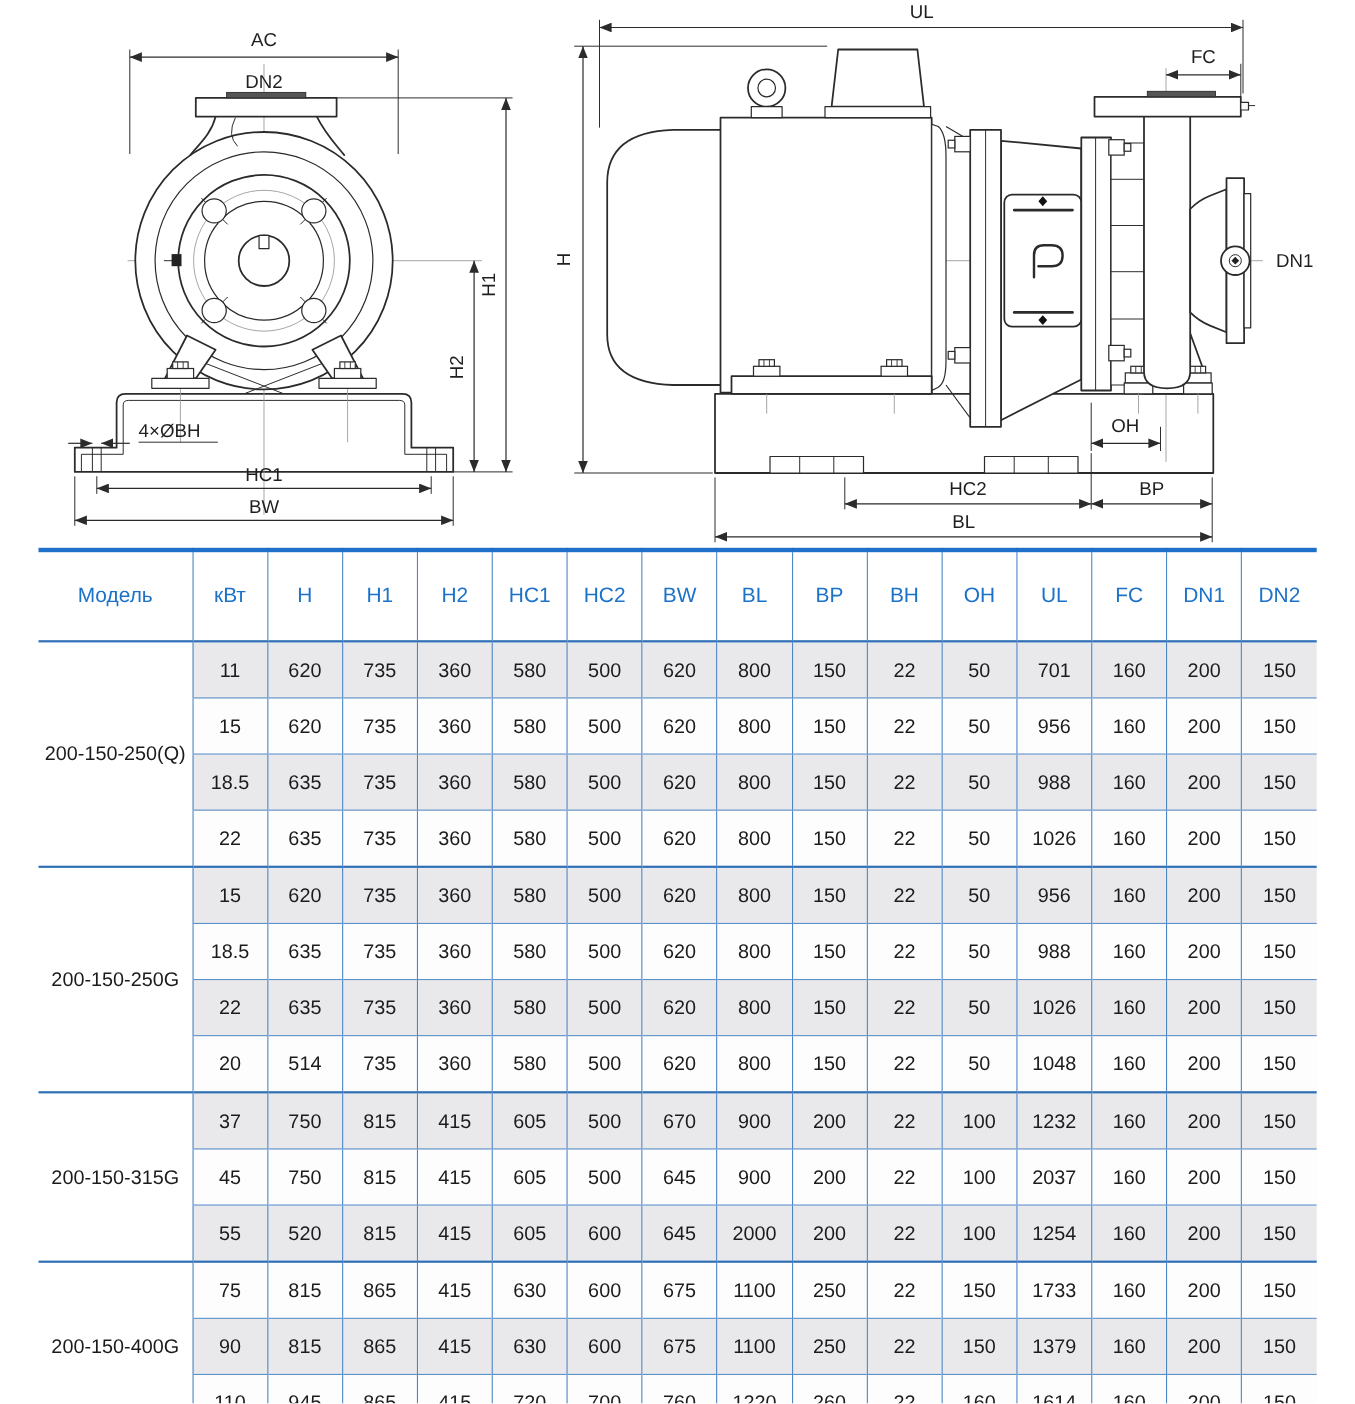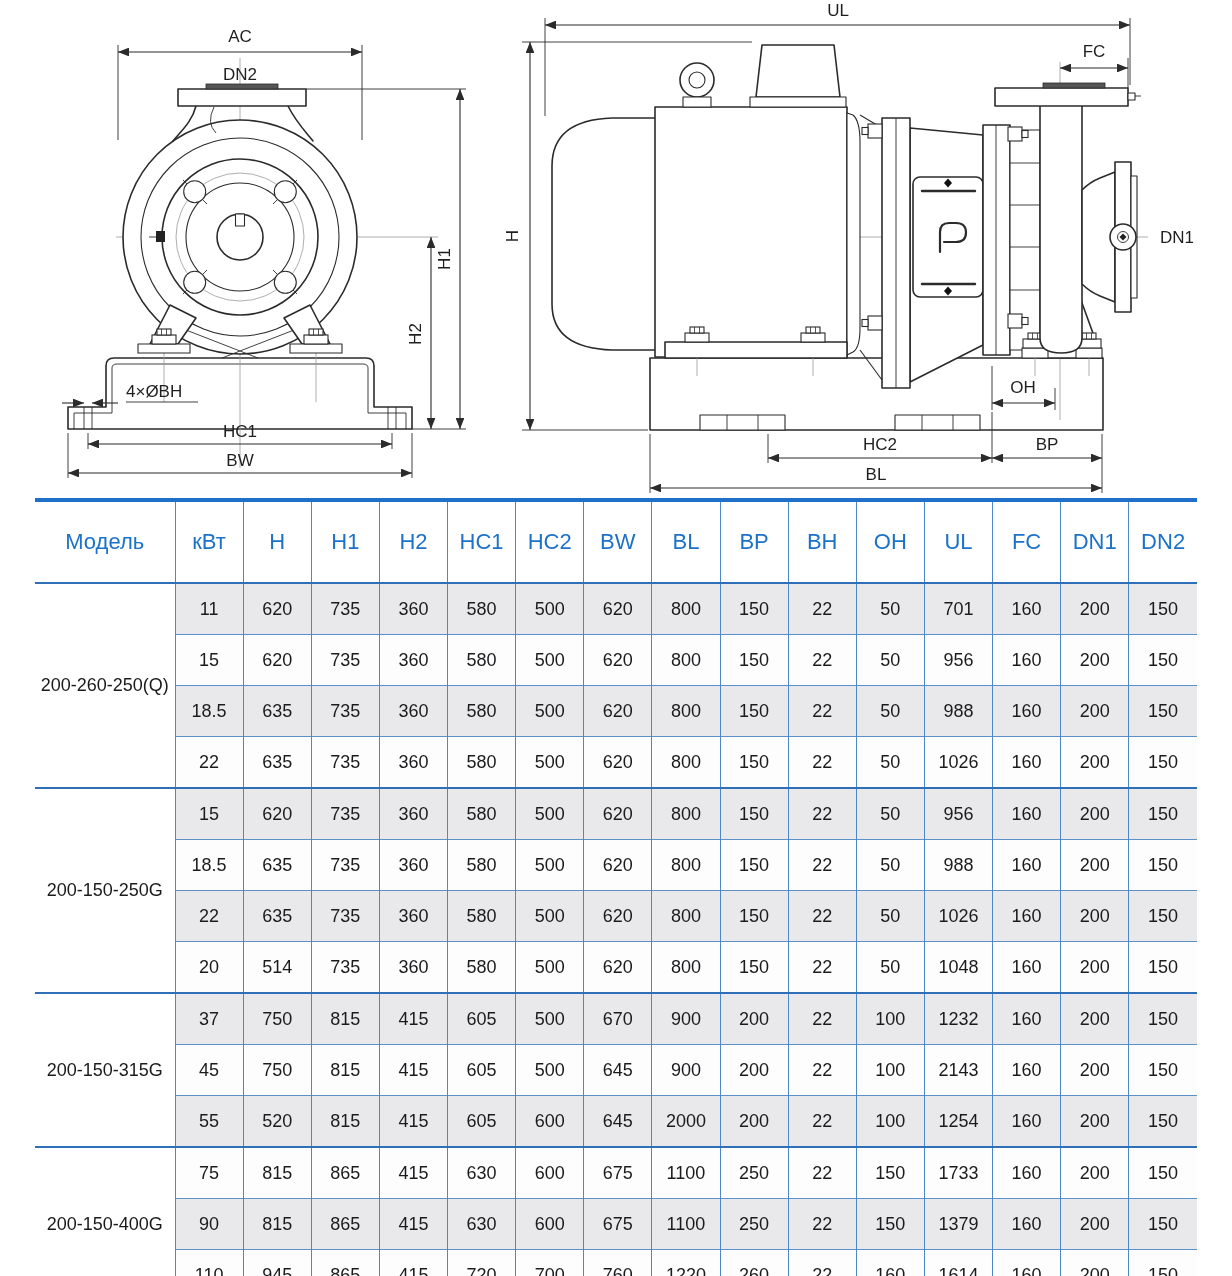--- a/index.html
+++ b/index.html
@@ -13,21 +13,21 @@
   .cl   { fill:none; stroke:#9a9a9a; stroke-width:0.8; }
   .dim  { fill:none; stroke:#2b2b2b; stroke-width:1.1; }
   .slot { fill:none; stroke:#2b2b2b; stroke-width:2.4; stroke-linecap:round; }
   .logo { fill:none; stroke:#2b2b2b; stroke-width:2.2; stroke-linecap:round; stroke-linejoin:round; }
   .dimtxt { font-size:17px; fill:#1f1f1f; }
   .whitefill { fill:#ffffff; }
 
   table.spec { position:absolute; left:35px; top:498px; width:1162px;
     border-collapse:collapse; table-layout:fixed;
     border-top:4px solid #1f70c8; border-bottom:3px solid #1f70c8; }
-  table.spec th { height:78px; color:#1b72c8; font-size:22px; font-weight:400;
+  table.spec th { height:78px; color:#1b72c8; font-size:19px; font-weight:400;
     vertical-align:middle; border-left:1px solid #4e87c7; background:#fff; }
   table.spec td { height:48px; font-size:18px; color:#1b1b1d; text-align:center;
     vertical-align:middle; border-left:1px solid #4e87c7; border-top:1px solid #5b90c9; }
   table.spec th:first-child { border-left:none; }
   table.spec td.model { border-left:none; background:#fff; font-size:18px; }
   table.spec tr.group-start td { border-top:2px solid #2e6fb8; }
   table.spec td.shade { background:#e9e9eb; }
   table.spec td.plain { background:#fdfdfe; }
 </style>
 </head>
@@ -276,21 +276,21 @@
           <th>BH</th>
           <th>OH</th>
           <th>UL</th>
           <th>FC</th>
           <th>DN1</th>
           <th>DN2</th>
         </tr>
     </thead>
     <tbody id="spec-body">
         <tr class="group-start">
-          <td rowspan="4" class="model">200-260-250(Q)</td>
+          <td rowspan="4" class="model">200-150-250(Q)</td>
           <td class="shade">11</td>
           <td class="shade">620</td>
           <td class="shade">735</td>
           <td class="shade">360</td>
           <td class="shade">580</td>
           <td class="shade">500</td>
           <td class="shade">620</td>
           <td class="shade">800</td>
           <td class="shade">150</td>
           <td class="shade">22</td>
@@ -443,21 +443,21 @@
           <td class="plain">750</td>
           <td class="plain">815</td>
           <td class="plain">415</td>
           <td class="plain">605</td>
           <td class="plain">500</td>
           <td class="plain">645</td>
           <td class="plain">900</td>
           <td class="plain">200</td>
           <td class="plain">22</td>
           <td class="plain">100</td>
-          <td class="plain">2143</td>
+          <td class="plain">2037</td>
           <td class="plain">160</td>
           <td class="plain">200</td>
           <td class="plain">150</td>
         </tr>
         <tr>
           <td class="shade">55</td>
           <td class="shade">520</td>
           <td class="shade">815</td>
           <td class="shade">415</td>
           <td class="shade">605</td>

